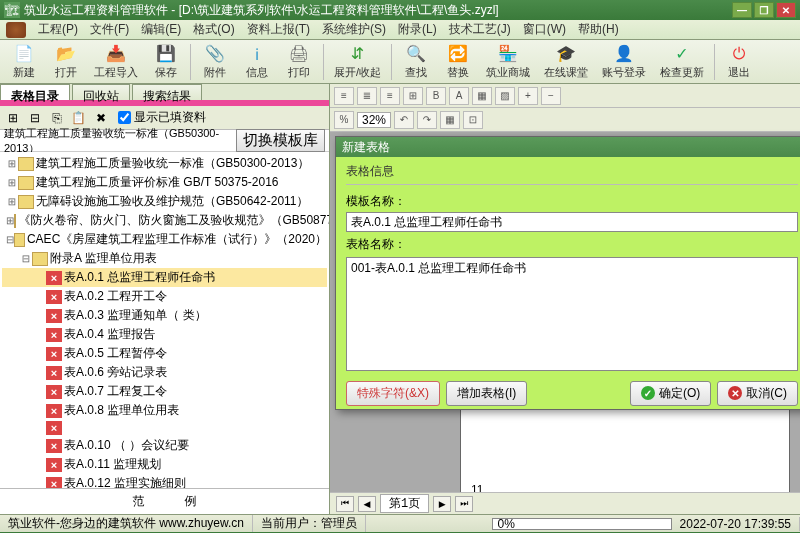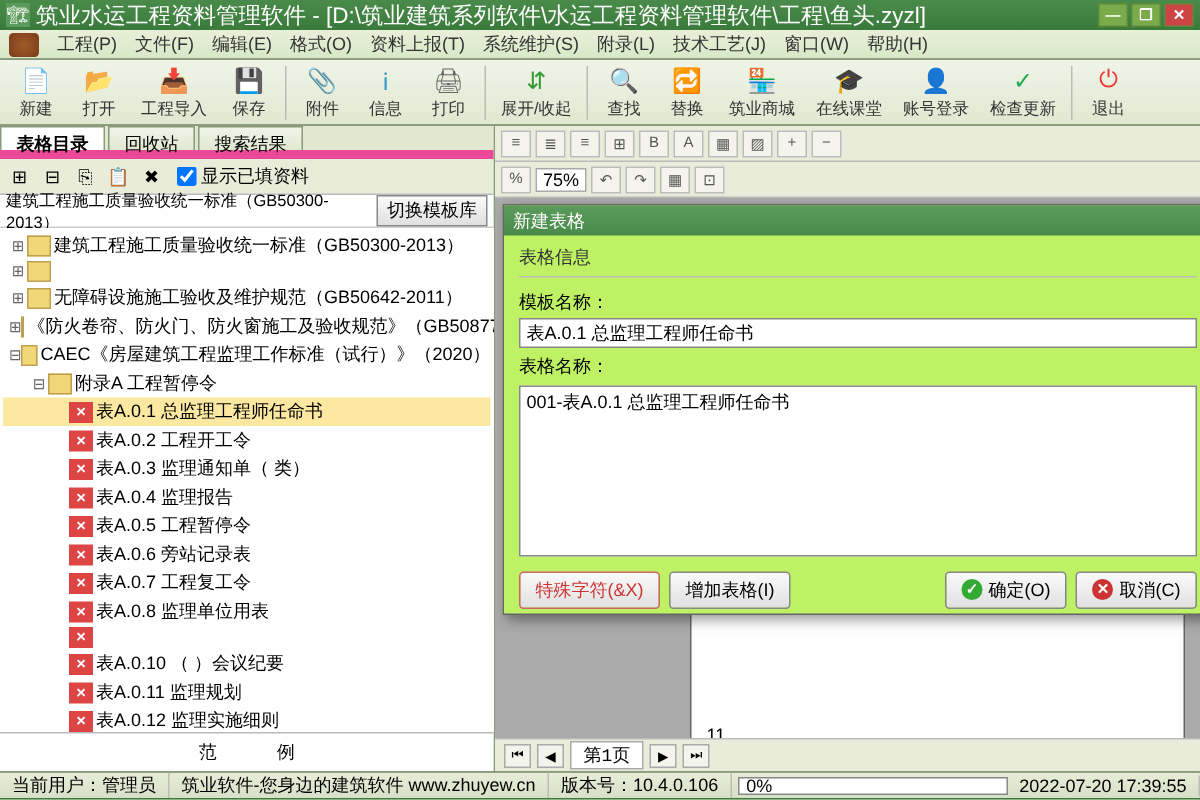--- a/index.html
+++ b/index.html
@@ -1,21 +1,21 @@
 <!DOCTYPE html>
 <html><head>
 <meta charset="utf-8">
 <style>
 * { box-sizing: border-box; margin: 0; padding: 0; font-family: "Microsoft YaHei", SimSun, Arial, sans-serif; font-size: 12px; }
 body { background: #3a7a3a; width: 800px; height: 533px; overflow: hidden; position: relative; }
 
 
 .titlebar { height: 20px; background: linear-gradient(#4a8a4a, #3a7a3a); display: flex; align-items: center; padding: 0 4px; color: #fff; }
 .titlebar .icon { width: 16px; height: 16px; background: #5a9a5a; margin-right: 4px; display:flex;align-items:center;justify-content:center; }
-.titlebar .title { flex: 1; font-size: 15px; }
+.titlebar .title { flex: 1; font-size: 12px; }
 .titlebar .winbtns { display: flex; gap: 2px; }
 .titlebar .winbtn { width: 20px; height: 16px; background: #7aaa4a; border: 1px solid #5a8a3a; display: flex; align-items: center; justify-content: center; color: #fff; font-weight: bold; font-size: 10px; }
 .titlebar .winbtn.close { background: #c44; }
 
 
 .menubar { height: 20px; background: linear-gradient(#e8f0d8, #d8e8c8); display: flex; align-items: center; border-bottom: 1px solid #8a9a7a; padding: 0 6px; }
 .menubar .logo { width: 20px; height: 16px; background: radial-gradient(circle,#a05a2a,#7a3a1a); border-radius: 3px; margin-right: 6px; }
 .menubar .mitem { padding: 2px 6px; color: #333; }
 
 
@@ -31,21 +31,21 @@
 
 .leftpanel { width: 330px; display: flex; flex-direction: column; border-right: 1px solid #8a9a7a; }
 .tabs { height: 22px; display: flex; background: #e0e8d0; border-bottom: 6px solid #ec4899; }
 .tab { padding: 3px 10px; background: linear-gradient(#f0f4e8,#e0e8d0); border: 1px solid #8a9a7a; border-bottom: none; margin-right: 2px; }
 .tab.active { background: #fff; font-weight: bold; }
 .minibar { height: 24px; display: flex; align-items: center; padding: 0 4px; gap: 4px; background: #e8ecd8; border-bottom: 1px solid #bbb; }
 .minibar .mbtn { width: 18px; height: 18px; display:flex;align-items:center;justify-content:center; border: 1px solid transparent; font-size: 12px; }
 .minibar .mchk { display: flex; align-items: center; gap: 3px; margin-left: 4px; }
 .stdrow { height: 22px; display: flex; align-items: center; padding: 0 4px; background: #fff; border-bottom: 1px solid #ccc; }
 .stdrow .stdtxt { flex: 1; font-size: 11px; }
-.stdrow .stdbtn { padding: 1px 6px; border: 1px solid #888; background: linear-gradient(#fafafa,#e0e0e0); font-size: 12px; }
+.stdrow .stdbtn { padding: 1px 6px; border: 1px solid #888; background: linear-gradient(#fafafa,#e0e0e0); font-size: 15px; }
 .tree { flex: 1; background: #fff; overflow: auto; padding: 2px; }
 .tnode { display: flex; align-items: center; padding: 1px 0; white-space: nowrap; }
 .tnode .exp { width: 12px; text-align: center; color: #666; font-size: 10px; }
 .tnode .fic { width: 16px; height: 14px; margin-right: 2px; display:inline-flex;align-items:center;justify-content:center; font-size:11px; }
 .tnode .fic.folder { background: #f0d878; border: 1px solid #c0a050; }
 .tnode .fic.xred { background: #d44; color: #fff; font-weight: bold; }
 .tnode.sel { background: #fce8a0; }
 .tnode.l1 { padding-left: 4px; }
 .tnode.l2 { padding-left: 18px; }
 .tnode.l3 { padding-left: 32px; }
@@ -203,40 +203,41 @@
     </div>
     <div class="tree" id="tree">
         <div class="tnode l1">
           <span class="exp">⊞</span>
           <span class="fic folder"></span>
           <span>建筑工程施工质量验收统一标准（GB50300-2013）</span>
         </div>
         <div class="tnode l1">
           <span class="exp">⊞</span>
           <span class="fic folder"></span>
+          <span>建筑工程施工质量评价标准 GB/T 50375-2016</span>
         </div>
         <div class="tnode l1">
           <span class="exp">⊞</span>
           <span class="fic folder"></span>
           <span>无障碍设施施工验收及维护规范（GB50642-2011）</span>
         </div>
         <div class="tnode l1">
           <span class="exp">⊞</span>
           <span class="fic folder"></span>
           <span>《防火卷帘、防火门、防火窗施工及验收规范》（GB50877-2014）</span>
         </div>
         <div class="tnode l1">
           <span class="exp">⊟</span>
           <span class="fic folder"></span>
           <span>CAEC《房屋建筑工程监理工作标准（试行）》（2020）</span>
         </div>
         <div class="tnode l2">
           <span class="exp">⊟</span>
           <span class="fic folder"></span>
-          <span>附录A 工程暂停令</span>
+          <span>附录A 监理单位用表</span>
         </div>
         <div class="tnode l3 sel">
           <span class="exp"></span>
           <span class="fic xred">×</span>
           <span>表A.0.1 总监理工程师任命书</span>
         </div>
         <div class="tnode l3">
           <span class="exp"></span>
           <span class="fic xred">×</span>
           <span>表A.0.2 工程开工令</span>
@@ -305,21 +306,21 @@
       <div class="fb">⊞</div>
       <div class="fb">B</div>
       <div class="fb">A</div>
       <div class="fb">▦</div>
       <div class="fb">▨</div>
       <div class="fb">+</div>
       <div class="fb">−</div>
     </div>
     <div class="fmtbar">
       <div class="fb">%</div>
-      <span style="padding:0 4px;background:#fff;border:1px solid #aaa;">75%</span>
+      <span style="padding:0 4px;background:#fff;border:1px solid #aaa;">32%</span>
       <div class="fb">↶</div>
       <div class="fb">↷</div>
       <div class="fb">▦</div>
       <div class="fb">⊡</div>
     </div>
     <div class="docarea">
       <div class="docpage">
         <div style="position:absolute;right:12px;top:6px;display:flex;gap:18px;">
           <span>O</span>
           <span>P</span>
@@ -337,23 +338,22 @@
       <div class="pb">⏮</div>
       <div class="pb">◀</div>
       <span style="padding:0 8px;background:#fff;border:1px solid #aaa;font-family:Liberation Mono, monospace;">第1页</span>
       <div class="pb">▶</div>
       <div class="pb">⏭</div>
     </div>
   </div>
 </div>
 
 <div class="statusbar">
+  <div class="scell">筑业软件-您身边的建筑软件 www.zhuyew.cn</div>
   <div class="scell">当前用户：管理员</div>
-  <div class="scell">筑业软件-您身边的建筑软件 www.zhuyew.cn</div>
-  <div class="scell">版本号：10.4.0.106</div>
   <div class="sflex"></div>
   <div class="prog">
       <div class="pbar"></div>
       <span class="ptxt">0%</span>
     </div>
   <div class="scell">2022-07-20 17:39:55</div>
 </div>
 
 <div class="dialog">
   <div class="dlgtitle">新建表格</div>

